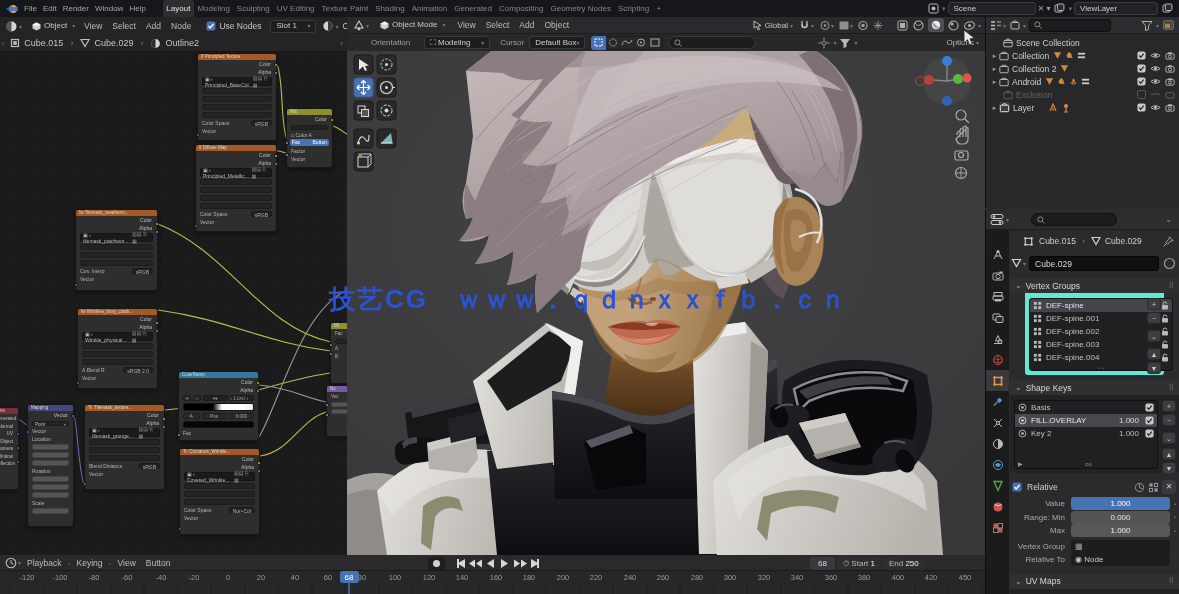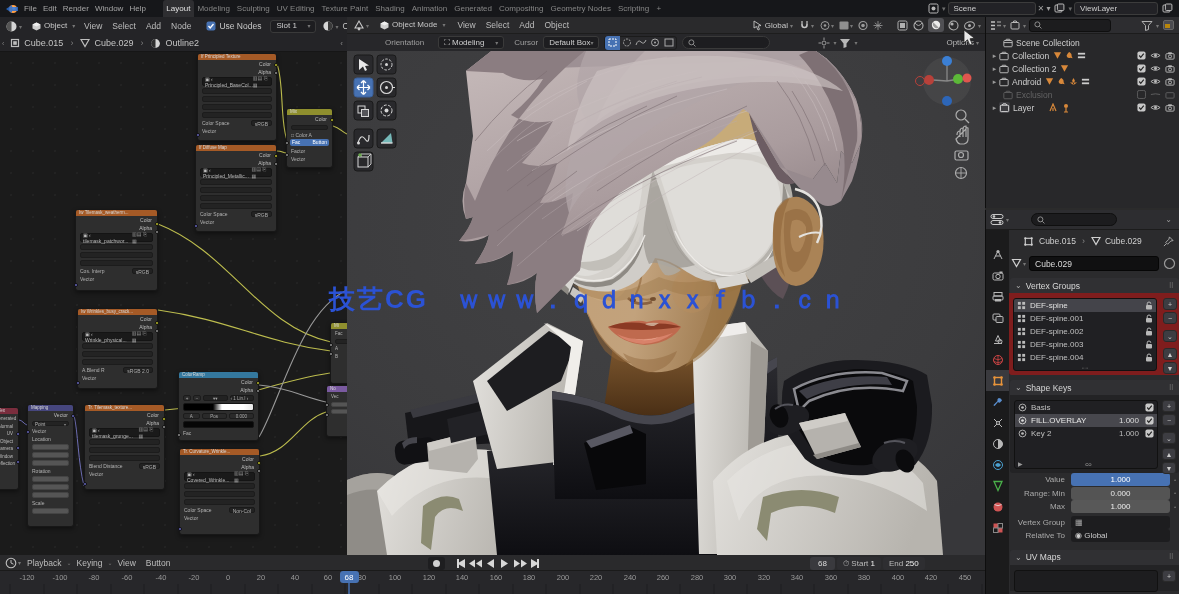--- a/index.html
+++ b/index.html
@@ -435,21 +435,21 @@
         <circle cx="6.5" cy="6.5" r="4.5" fill="none" stroke="#b0b0b0" stroke-width="1.1"></circle>
         <circle cx="5" cy="5" r="1.6" fill="#b0b0b0"></circle>
       </svg>
     <svg width="13" height="13" viewBox="0 0 13 13" style="margin:0 2px 0 3px">
         <ellipse cx="6.5" cy="6.5" rx="5" ry="3.6" fill="none" stroke="#b0b0b0" stroke-width="1.1" transform="rotate(-18 6.5 6.5)"></ellipse>
         <circle cx="6.5" cy="6.5" r="1.5" fill="#b0b0b0"></circle>
       </svg>
     <span style="color:#777;font-size:6px;margin-right:4px">▾</span>
   </div>
   <div id="vp-h2" class="abs">
-    <span style="color:#9f9f9f;font-size:8px;margin-left:38px">Orientation</span>
+    <span style="color:#9f9f9f;font-size:8px;margin-left:24px">Orientation</span>
     <span class="dd" style="width:66px;margin-left:14px;background:#1d1d20;justify-content:space-between">
         <span>⛶ Modeling</span>
         <span style="color:#777;font-size:6px">▾</span>
       </span>
     <span style="color:#9f9f9f;font-size:8px;margin-left:10px">Cursor</span>
     <span class="dd" style="width:56px;margin-left:5px;background:#1d1d20;justify-content:space-between">
         <span>Default Box</span>
         <span style="color:#777;font-size:6px">▾</span>
       </span>
     <span style="display:inline-flex;margin-left:5px;background:#29292c;border:1px solid #1b1b1b;border-radius:3px;height:14px;align-items:center">
@@ -1055,21 +1055,21 @@
             <path d="M1 1.5 L9 1.5 L5 8.5 Z" fill="none" stroke="#cfcfcf" stroke-width="1.2"></path>
           </svg>
         <span style="color:#777;font-size:6px;margin:0 3px 0 1px">▾</span>
         <span style="flex:1;height:15px;background:#101011;border:1px solid #060606;border-radius:3px;color:#dadada;font-size:8.5px;line-height:14px;padding-left:5px">Cube.029</span>
         <svg width="13" height="13" viewBox="0 0 13 13" style="margin:0 4px">
             <circle cx="6.5" cy="6.5" r="5" fill="none" stroke="#9a9a9a" stroke-width="1.2"></circle>
           </svg>
       </div>
 
       <div class="psec" style="margin-top:4px"><span class="parr">⌄</span>Vertex Groups <span class="pdots">⠿</span></div>
-      <div style="position:relative;background:#7f1d1d;border-radius:0 0 3px 3px;padding:5px 4px 4px 4px;margin:0 0">
+      <div style="position:relative;background:#5eead4;border-radius:0 0 3px 3px;padding:5px 4px 4px 4px;margin:0 16px">
         <div style="position:relative;width:144px;background:#202023;border:1px solid #111;border-radius:3px;overflow:hidden">
           <div class="vrow" style="background:#44444a">
               <svg class="vgi" width="9" height="9" viewBox="0 0 10 10">
                 <rect x="1" y="1" width="3.2" height="3.2" fill="#bbb"></rect>
                 <rect x="5.8" y="1" width="3.2" height="3.2" fill="#bbb"></rect>
                 <rect x="1" y="5.8" width="3.2" height="3.2" fill="#bbb"></rect>
                 <rect x="5.8" y="5.8" width="3.2" height="3.2" fill="#bbb"></rect>
               </svg>
               <span style="color:#e0e0e0">DEF-spine</span>
               <span class="vlock">
@@ -1203,20 +1203,40 @@
         </div>
         <div style="position:absolute;right:2px;top:5px;width:15px">
           <div class="pbtn">+</div>
             <div class="pbtn">−</div>
             <div class="pbtn" style="margin-top:6px">⌄</div>
             <div class="pbtn" style="margin-top:4px">▲</div>
             <div class="pbtn">▼</div>
         </div>
       </div>
 
+      <div style="display:flex;align-items:center;height:20px;margin-top:4px">
+        <svg width="10" height="10" viewBox="0 0 10 10" style="margin-left:3px">
+            <rect x="0.5" y="0.5" width="9" height="9" rx="2" fill="#4772b3"></rect>
+            <path d="M2.5 5 L4.2 7 L7.5 3" stroke="#fff" stroke-width="1.3" fill="none"></path>
+          </svg>
+        <span style="color:#d0d0d0;font-size:8.5px;margin-left:5px">Relative</span>
+        <span style="margin-left:auto;display:flex;align-items:center;gap:3px;margin-right:4px">
+          <svg width="11" height="11" viewBox="0 0 12 12">
+              <circle cx="6" cy="6" r="4.5" fill="none" stroke="#9a9a9a"></circle>
+              <path d="M6 2 L6 6 L9 7.5" stroke="#9a9a9a" fill="none"></path>
+            </svg>
+          <svg width="11" height="11" viewBox="0 0 12 12">
+              <rect x="1.5" y="1.5" width="3.5" height="3.5" fill="#9a9a9a"></rect>
+              <rect x="7" y="1.5" width="3.5" height="3.5" fill="none" stroke="#9a9a9a"></rect>
+              <rect x="1.5" y="7" width="3.5" height="3.5" fill="none" stroke="#9a9a9a"></rect>
+              <rect x="7" y="7" width="3.5" height="3.5" fill="#9a9a9a"></rect>
+            </svg>
+          <span style="width:14px;height:14px;background:#3a3a3e;border-radius:3px;color:#ccc;font-size:8px;text-align:center;line-height:13px">✕</span>
+        </span>
+      </div>
       <div class="prow">
           <span class="plab">Value</span>
           <span class="pfield" style="background:#4772b3;color:#fff">1.000</span>
           <span class="pdot">•</span>
         </div>
       <div class="prow">
           <span class="plab">Range: Min</span>
           <span class="pfield">0.000</span>
           <span class="pdot">•</span>
         </div>
@@ -1225,21 +1245,21 @@
           <span class="pfield" style="background:#585858;color:#eee">1.000</span>
           <span class="pdot">•</span>
         </div>
       <div class="prow" style="margin-top:2px">
           <span class="plab">Vertex Group</span>
           <span class="pfield" style="background:#1d1d1f;text-align:left;padding-left:4px;color:#aaa">▦</span>
           <span class="pdot"> </span>
         </div>
       <div class="prow">
           <span class="plab">Relative To</span>
-          <span class="pfield" style="background:#1d1d1f;text-align:left;padding-left:4px;color:#ccc">◉ Global</span>
+          <span class="pfield" style="background:#1d1d1f;text-align:left;padding-left:4px;color:#ccc">◉ Node</span>
           <span class="pdot"> </span>
         </div>
 
       <div class="psec" style="margin-top:7px"><span class="parr">⌄</span>UV Maps <span class="pdots">⠿</span></div>
       <div style="position:relative;background:#232325;padding:5px 4px 4px 4px;margin:0 1px;height:26px">
         <div style="position:relative;width:144px;height:22px;background:#1d1d1f;border:1px solid #111;border-radius:3px">
           
         </div>
         <div style="position:absolute;right:2px;top:5px;width:15px">
             <div class="pbtn">+</div>

